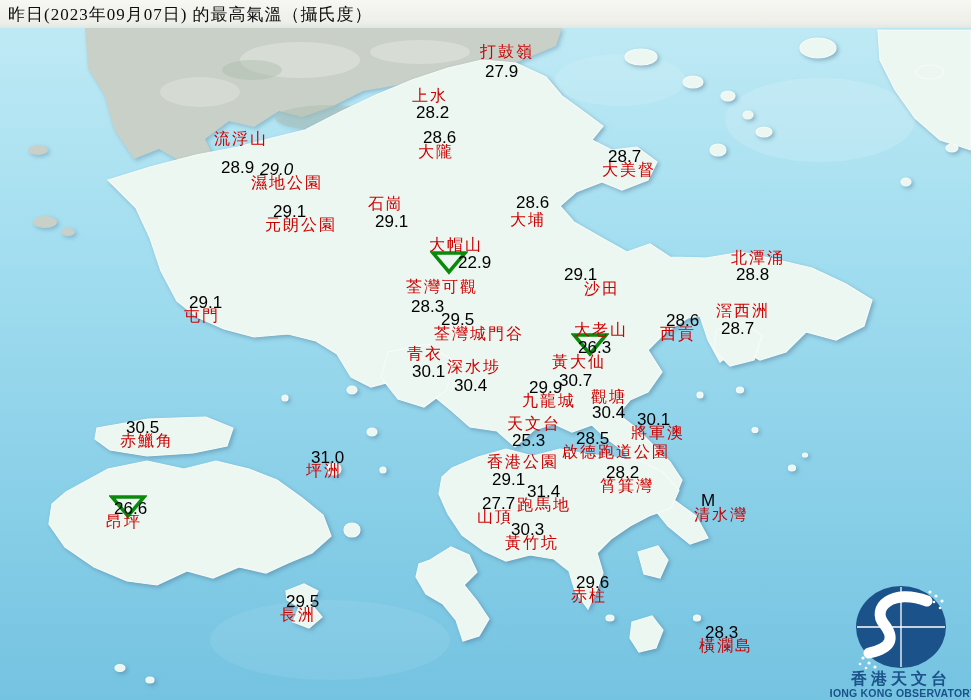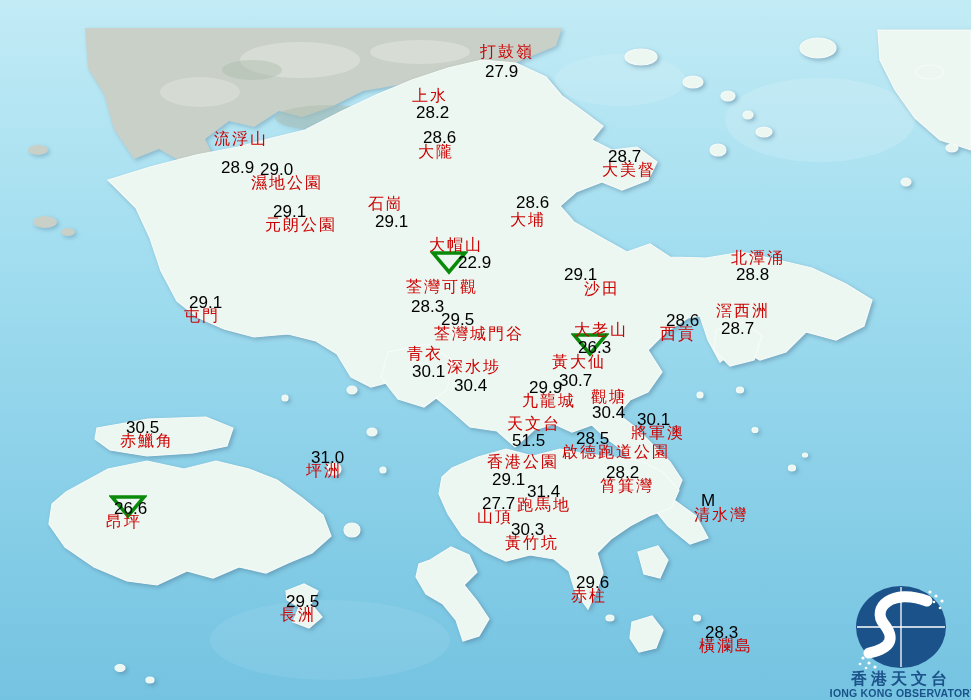--- a/index.html
+++ b/index.html
@@ -118,34 +118,37 @@
       <ellipse class="land" cx="805" cy="455" rx="2.5" ry="2"></ellipse>
       <ellipse class="land" cx="740" cy="390" rx="3.5" ry="3"></ellipse>
       <ellipse class="land" cx="700" cy="395" rx="3" ry="3"></ellipse>
       <ellipse class="land" cx="755" cy="430" rx="3" ry="2.5"></ellipse>
       <ellipse class="land" cx="120" cy="668" rx="5" ry="3.5"></ellipse>
       <ellipse class="land" cx="150" cy="680" rx="4" ry="3"></ellipse>
       <ellipse class="land" cx="610" cy="618" rx="4" ry="3"></ellipse>
     </g>
   </svg>
 
+  <div class="titlebar">
+    <span class="title">昨日(2023年09月07日) 的最高氣溫（攝氏度）</span>
+  </div>
 
   <div id="stations">
       <div class="st-label" style="left: 480px; top: 44px;">打鼓嶺</div>
       <div class="st-value" style="left: 485px; top: 63px;">27.9</div>
       <div class="st-label" style="left: 412px; top: 88px;">上水</div>
       <div class="st-value" style="left: 416px; top: 104px;">28.2</div>
       <div class="st-label" style="left: 418px; top: 144px;">大隴</div>
       <div class="st-value" style="left: 423px; top: 129px;">28.6</div>
       <div class="st-label" style="left: 602px; top: 162px;">大美督</div>
       <div class="st-value" style="left: 608px; top: 148px;">28.7</div>
       <div class="st-label" style="left: 214px; top: 131px;">流浮山</div>
       <div class="st-value" style="left: 221px; top: 159px;">28.9</div>
       <div class="st-label" style="left: 251px; top: 175px;">濕地公園</div>
-      <div class="st-value" style="left: 260px; top: 161px;">29.0</div>
+      <div class="st-value" style="left: 260px; top: 161px; font-style: italic;">29.0</div>
       <div class="st-label" style="left: 265px; top: 217px;">元朗公園</div>
       <div class="st-value" style="left: 273px; top: 203px;">29.1</div>
       <div class="st-label" style="left: 368px; top: 196px;">石崗</div>
       <div class="st-value" style="left: 375px; top: 213px;">29.1</div>
       <div class="st-label" style="left: 510px; top: 212px;">大埔</div>
       <div class="st-value" style="left: 516px; top: 194px;">28.6</div>
       <svg width="38" height="26" class="marker" style="left: 430px; top: 249px;">
         <polygon points="3,4 35,4 19,23" fill="none" stroke="#0a8a0a" stroke-width="3.5"></polygon>
       </svg>
       <div class="st-label" style="left: 429px; top: 237px;">大帽山</div>
@@ -167,21 +170,21 @@
       <div class="st-value" style="left: 412px; top: 363px;">30.1</div>
       <div class="st-label" style="left: 447px; top: 359px;">深水埗</div>
       <div class="st-value" style="left: 454px; top: 377px;">30.4</div>
       <div class="st-label" style="left: 552px; top: 354px;">黃大仙</div>
       <div class="st-value" style="left: 559px; top: 372px;">30.7</div>
       <div class="st-label" style="left: 522px; top: 393px;">九龍城</div>
       <div class="st-value" style="left: 529px; top: 379px;">29.9</div>
       <div class="st-label" style="left: 591px; top: 389px;">觀塘</div>
       <div class="st-value" style="left: 592px; top: 404px;">30.4</div>
       <div class="st-label" style="left: 507px; top: 416px;">天文台</div>
-      <div class="st-value" style="left: 512px; top: 432px;">51.5</div>
+      <div class="st-value" style="left: 512px; top: 432px;">25.3</div>
       <div class="st-label" style="left: 562px; top: 444px;">啟德跑道公園</div>
       <div class="st-value" style="left: 576px; top: 430px;">28.5</div>
       <div class="st-label" style="left: 631px; top: 425px;">將軍澳</div>
       <div class="st-value" style="left: 637px; top: 411px;">30.1</div>
       <div class="st-label" style="left: 487px; top: 454px;">香港公園</div>
       <div class="st-value" style="left: 492px; top: 471px;">29.1</div>
       <div class="st-label" style="left: 600px; top: 478px;">筲箕灣</div>
       <div class="st-value" style="left: 606px; top: 464px;">28.2</div>
       <div class="st-label" style="left: 517px; top: 497px;">跑馬地</div>
       <div class="st-value" style="left: 527px; top: 483px;">31.4</div>

